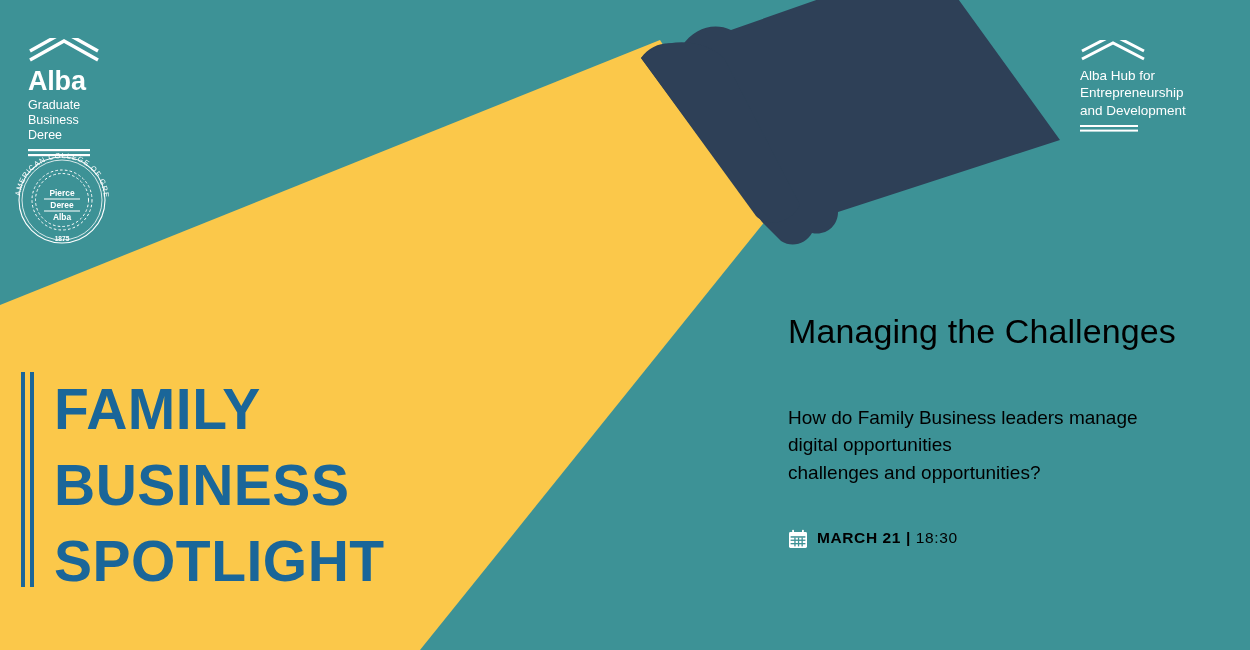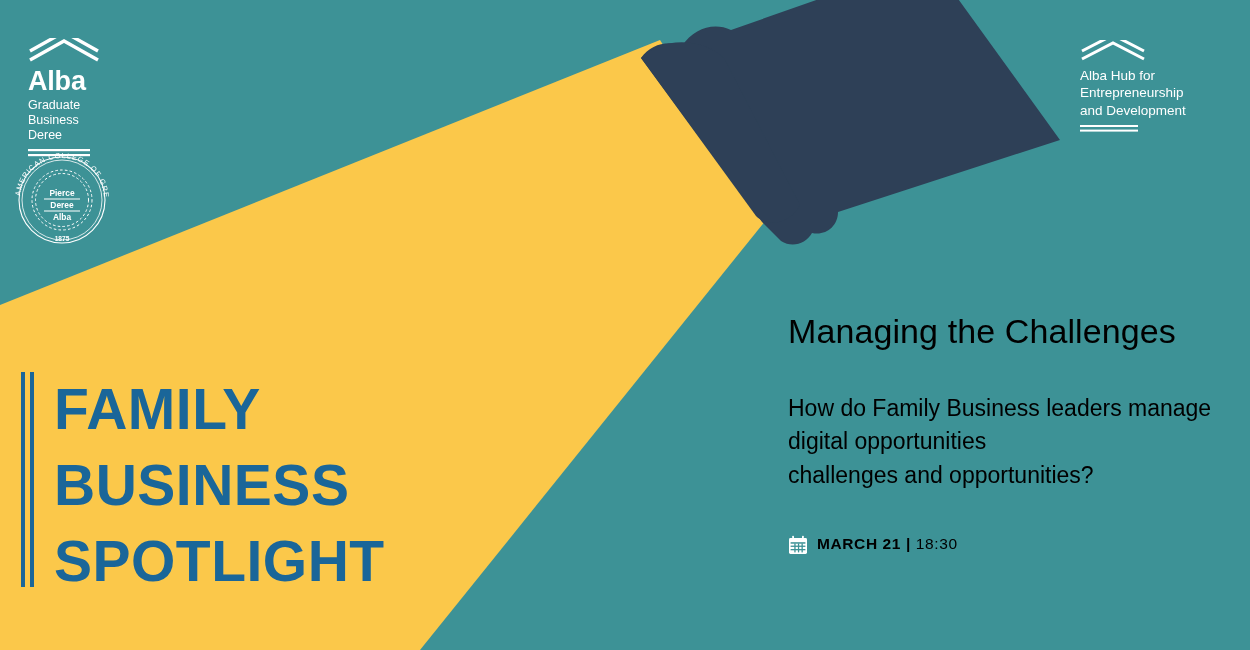--- a/index.html
+++ b/index.html
@@ -68,22 +68,22 @@
   
   .right-col {
     position:absolute; left:788px; top:310px; width:450px;
     color:#000000;
   }
   .right-col .title {
     font-size:34px; font-weight:300; line-height:1.28;
     letter-spacing:0.1px;
   }
   .right-col .subtitle {
-    margin-top:38px;
-    font-size:23px; font-weight:400; line-height:1.47;
+    margin-top:50px;
+    font-size:19px; font-weight:400; line-height:1.47;
   }
   .right-col .datebar {
     margin-top:42px;
     display:flex; gap:9px;
   }
   .datebar .cal { display:block; width:20px; height:20px; flex:none; }
   .datebar .dtext { font-size:15.5px; letter-spacing:0.6px; }
   .datebar .dtext .d { font-weight:bold; }
   .datebar .dtext .sep { font-weight:bold; }
   .datebar .dtext .t { font-weight:400; }

